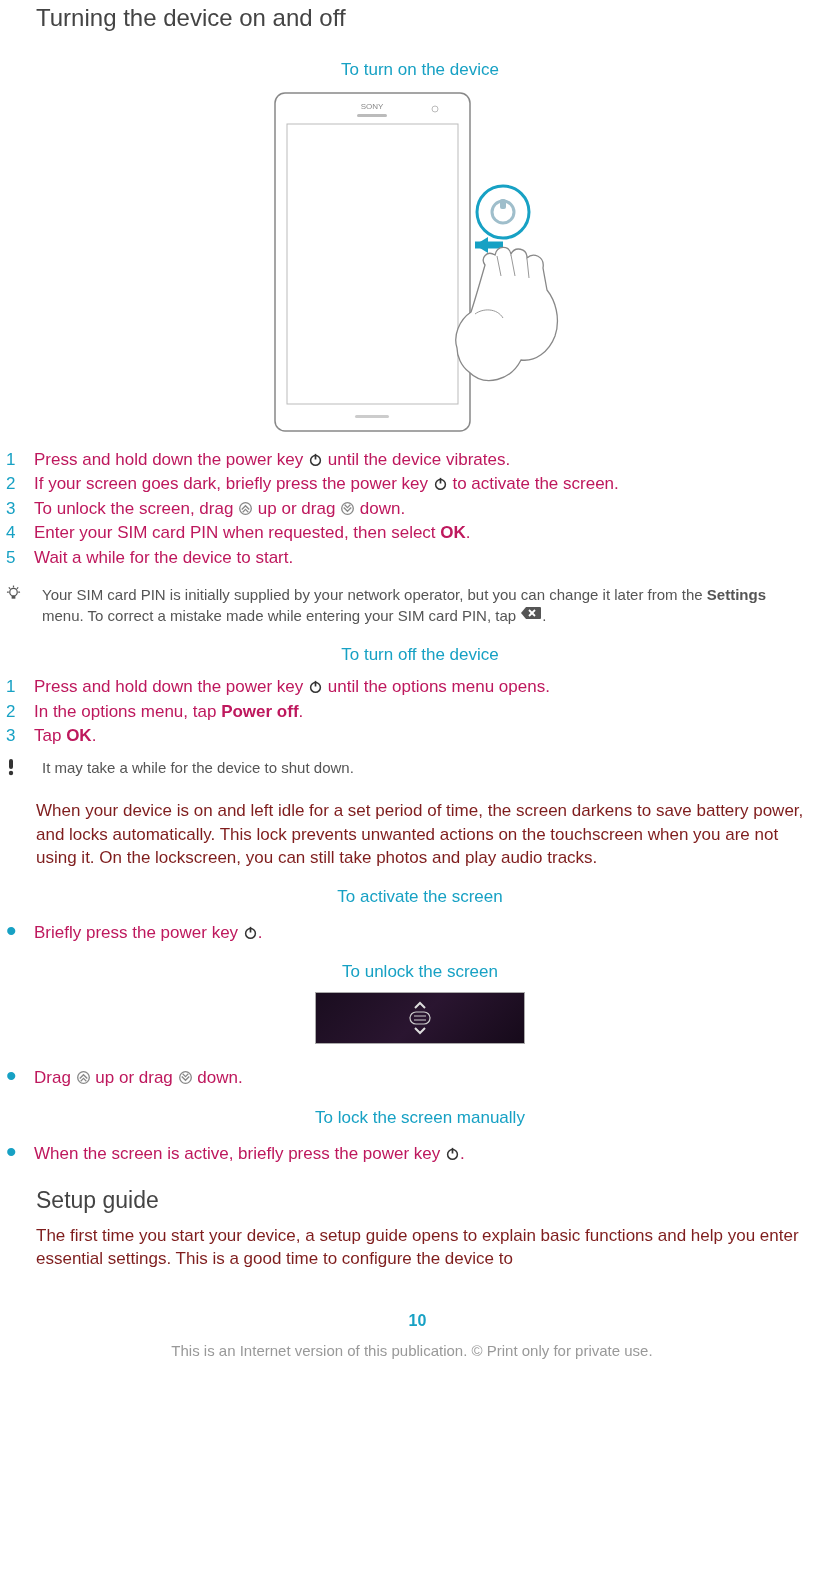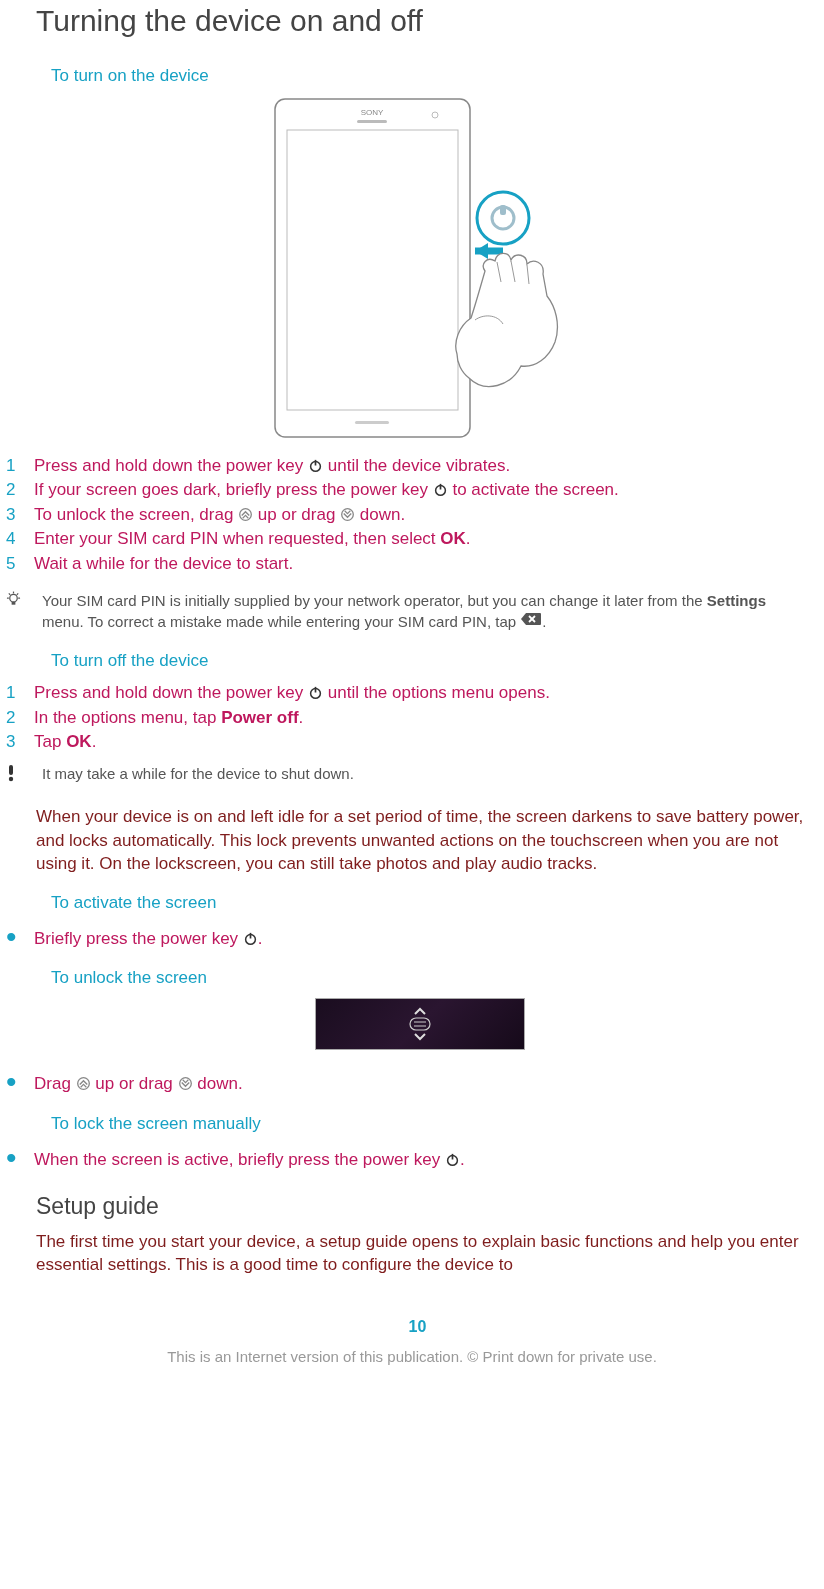--- a/index.html
+++ b/index.html
@@ -12,31 +12,32 @@
   }
   .page {
     width: 824px;
     padding: 0 0 0 0;
     position: relative;
   }
   .content {
     padding: 0 20px 0 36px;
   }
   .h1 {
-    font-size: 30px;
+    font-size: 24px;
     color: #444;
     font-weight: 400;
     margin: 0 0 28px 0;
     padding-top: 4px;
   }
   .sub-teal {
     font-size: 17px;
     color: #17a1c4;
     font-weight: 400;
-    margin: 0 0 10px 15px;
+    margin: 0 0 10px 0;
+    text-align: center;
   }
   .img-wrap {
     text-align: center;
     margin: 0 0 10px 0;
   }
   .phone-svg {
     display: inline-block;
   }
   .steps {
     margin: 2px 0 16px 0;
@@ -354,14 +355,14 @@
             </svg></span><span>.</span>
       </div>
     </div>
 
     <div class="h2">Setup guide</div>
     <div class="para" style="margin-bottom:6px;">The first time you start your device, a setup guide opens to explain basic functions and help you enter essential settings. This is a good time to configure the device to</div>
 
   </div>
 
   <div class="page-num">10</div>
-  <div class="footer">This is an Internet version of this publication. © Print down for private use.</div>
+  <div class="footer">This is an Internet version of this publication. © Print only for private use.</div>
 </div>
 
 </body></html>

